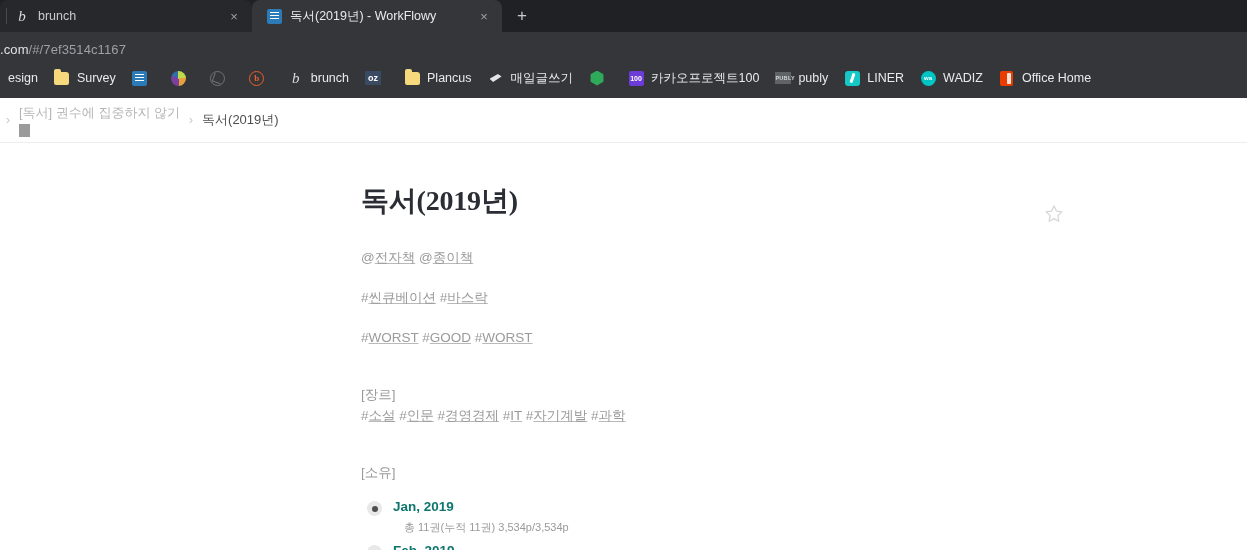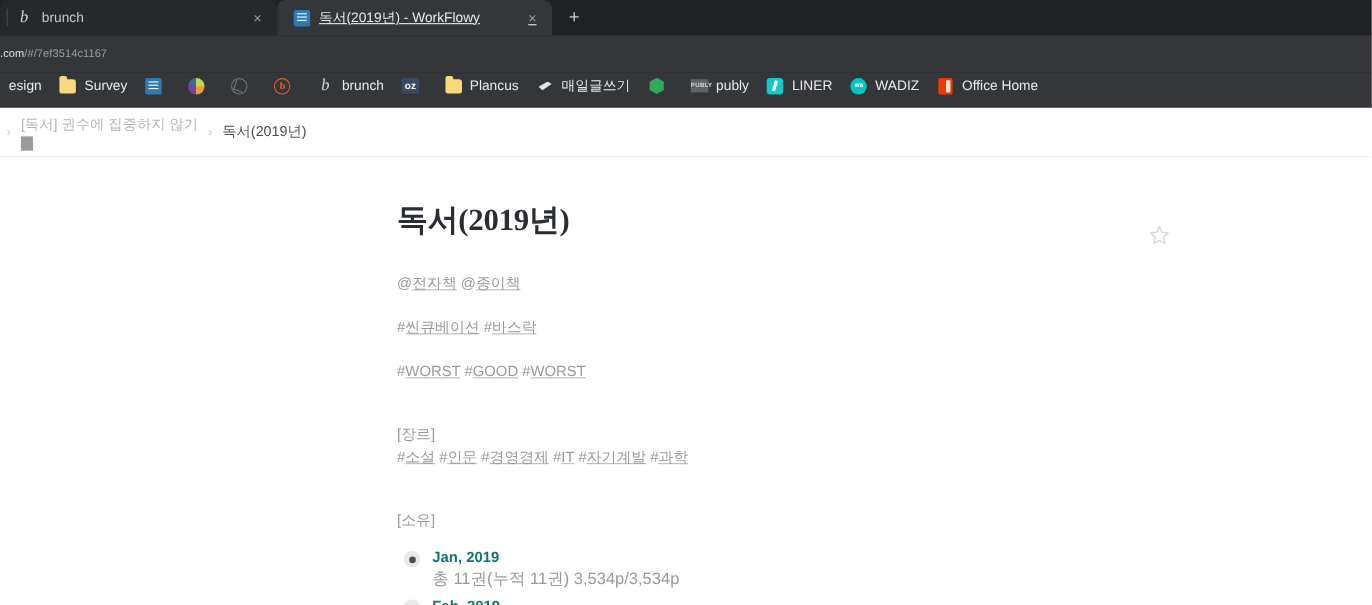--- a/index.html
+++ b/index.html
@@ -50,21 +50,20 @@
     left: 6px; top: 8px;
     width: 1px; height: 16px;
     background: #484b50;
   }
   .tab.active {
     width: 250px;
     background: #35363a;
     border-top-left-radius: 8px;
     border-top-right-radius: 8px;
     color: #e8eaed;
-    text-decoration: underline;
   }
   .tab-favicon {
     width: 16px; height: 16px;
     flex: 0 0 16px;
     display: flex; align-items: center; justify-content: center;
   }
   .tab-title {
     flex: 1 1 auto;
     white-space: nowrap;
     overflow: hidden;
@@ -89,21 +88,21 @@
 
   
   .omnirow {
     height: 34px;
     background: #35363a;
     display: flex;
     align-items: center;
     padding: 0 0 0 0;
   }
   .omnibox-text {
-    font-size: 10px;
+    font-size: 13px;
     color: #dfe1e5;
     white-space: nowrap;
     padding-left: 0px;
     letter-spacing: .1px;
   }
   .omnibox-text .dim { color: #9aa0a6; }
 
   
   .bookmarks {
     height: 32px;
@@ -387,22 +386,22 @@
     border-radius: 50%;
     background: #4d4d4d;
   }
   .bullet-main {
     font-size: 13.5px;
     font-weight: bold;
     color: #0f766e;
     line-height: 20px;
   }
   .bullet-note {
-    margin-left: 27px;
-    font-size: 15px;
+    margin-left: 38px;
+    font-size: 11px;
     color: #9a9a9a;
     line-height: 18px;
     margin-bottom: 5px;
   }
 </style>
 </head>
 <body>
 
 <div class="browser">
 
@@ -500,20 +499,26 @@
       <span class="bm-label">매일글쓰기</span>
     </div>
 
     <div class="bm">
       <span class="bm-ico">
           <span class="ico-evernote"></span>
         </span>
       <span class="bm-label"></span>
     </div>
 
+    <div class="bm">
+      <span class="bm-ico">
+          <span class="ico-kakao">100</span>
+        </span>
+      <span class="bm-label">카카오프로젝트100</span>
+    </div>
 
     <div class="bm">
       <span class="bm-ico">
           <span class="ico-publy">PUBLY</span>
         </span>
       <span class="bm-label">publy</span>
     </div>
 
     <div class="bm">
       <span class="bm-ico">

